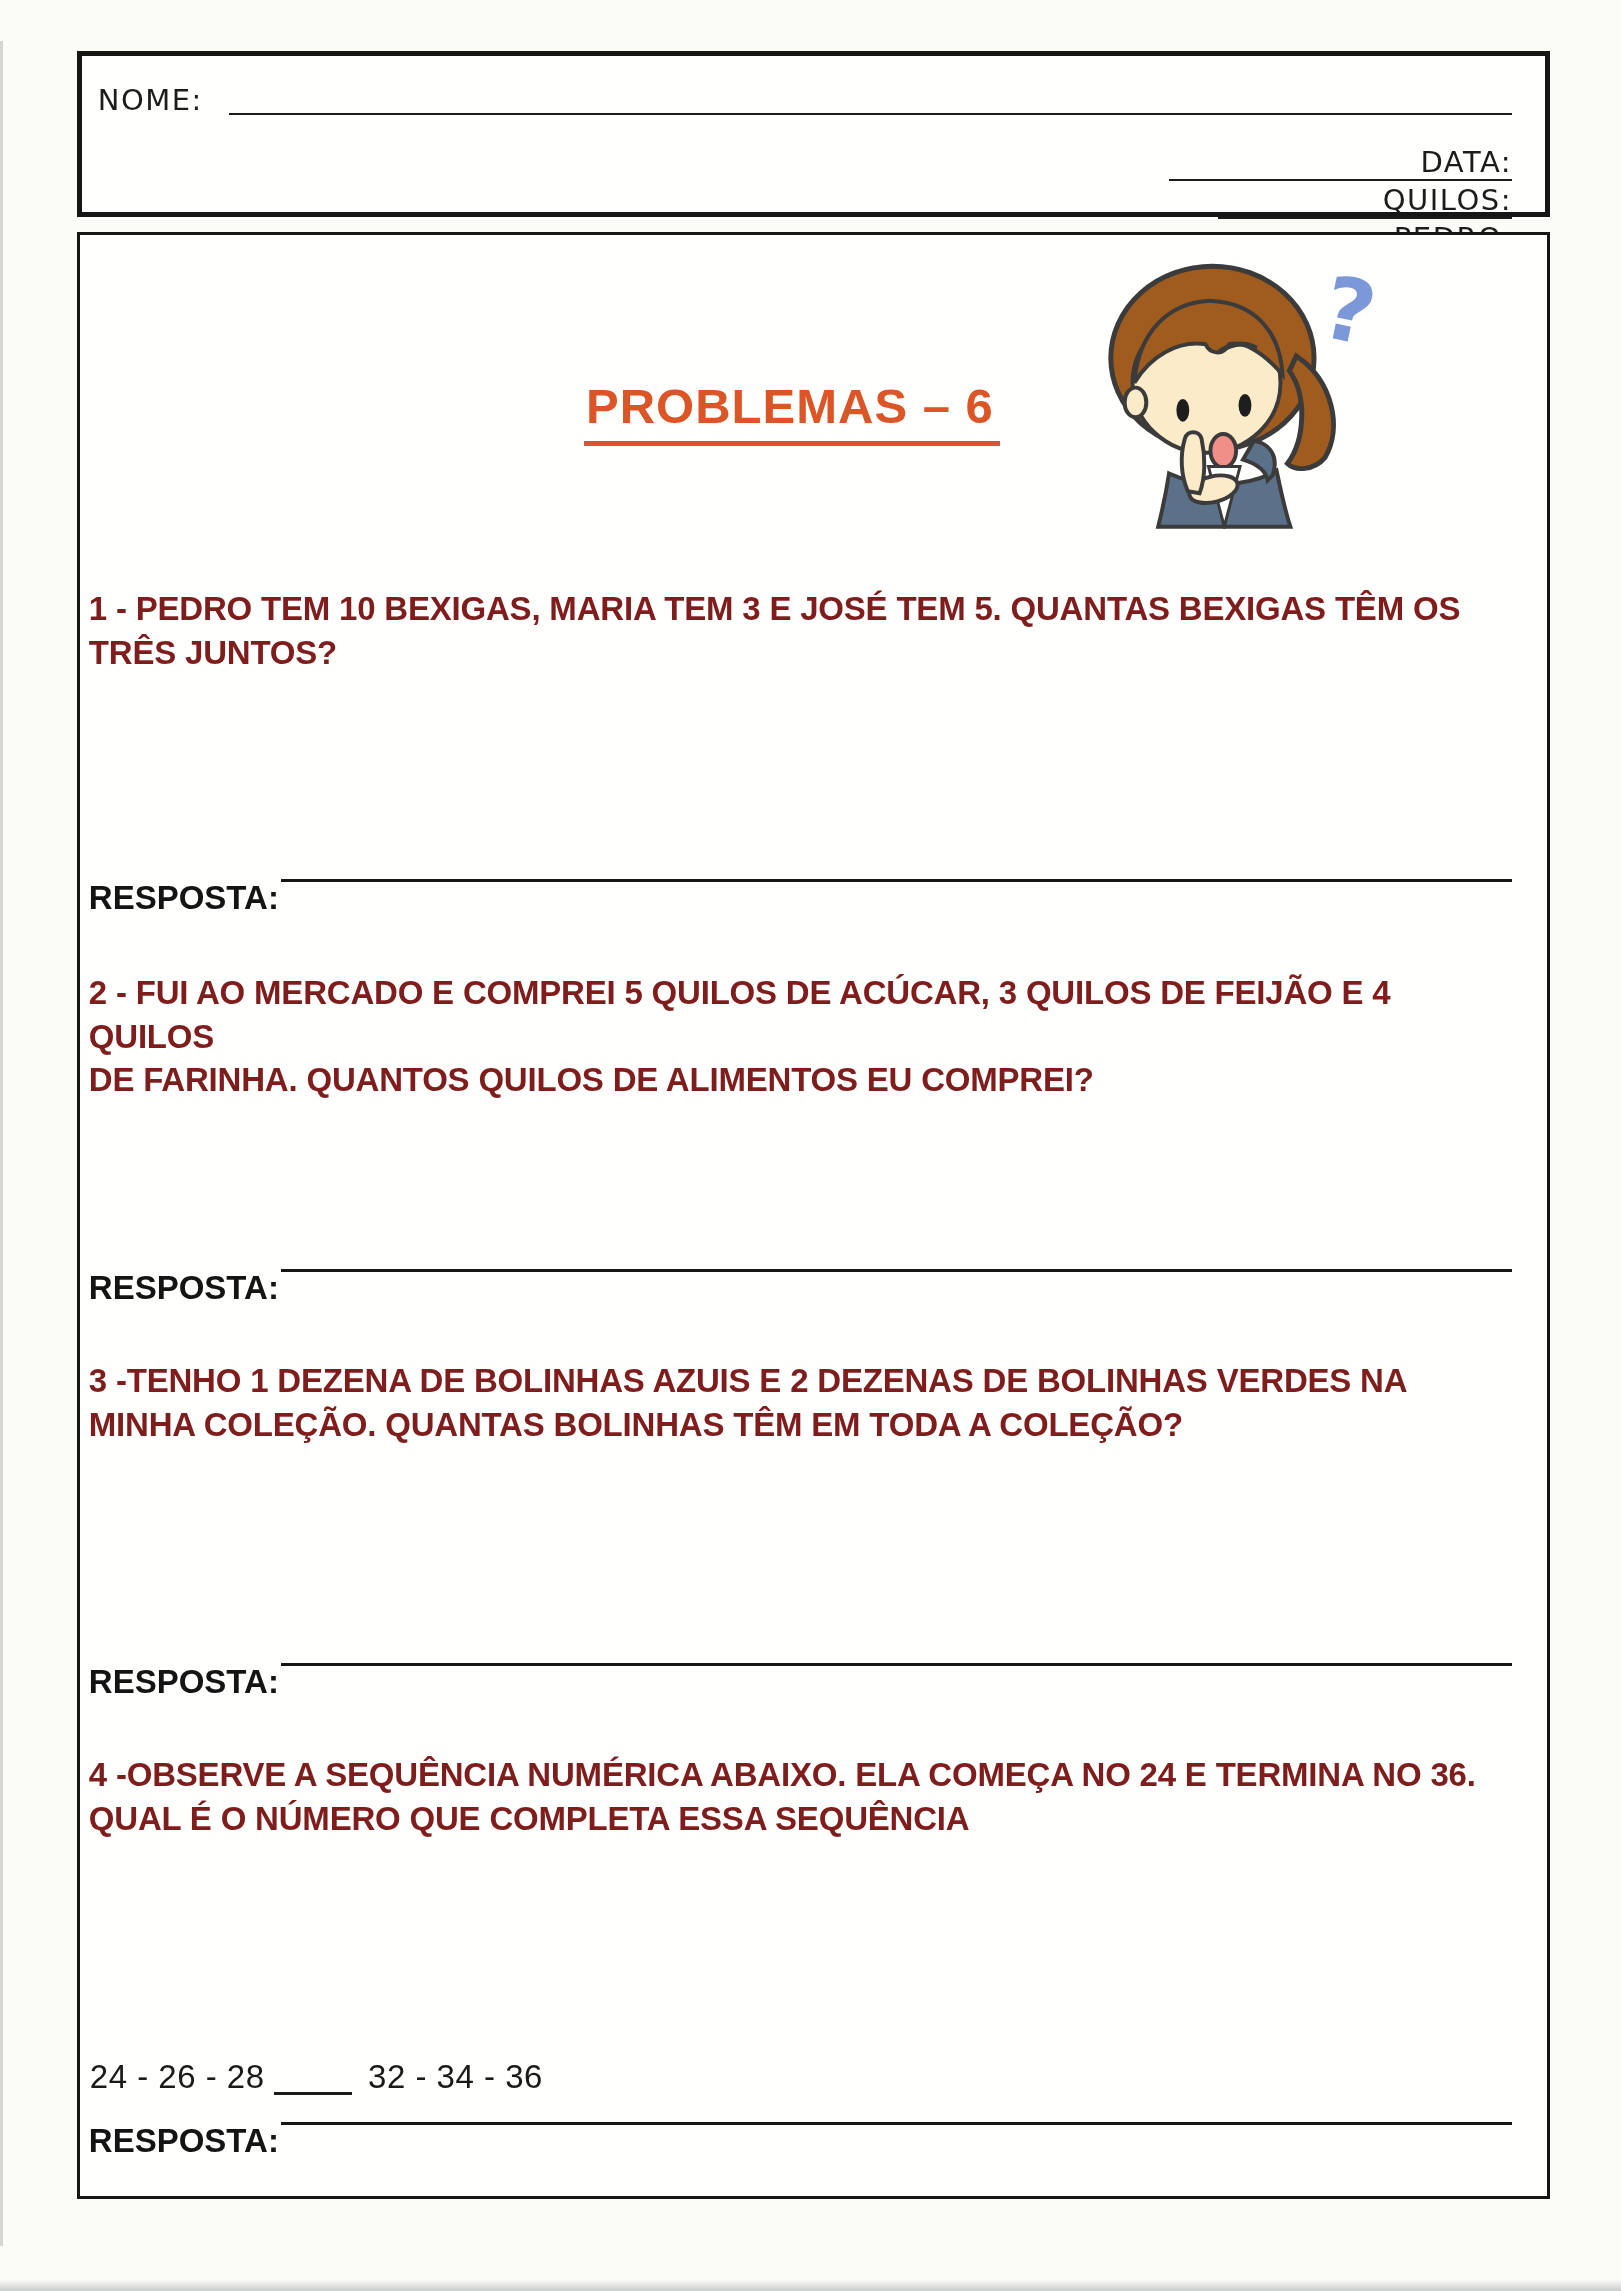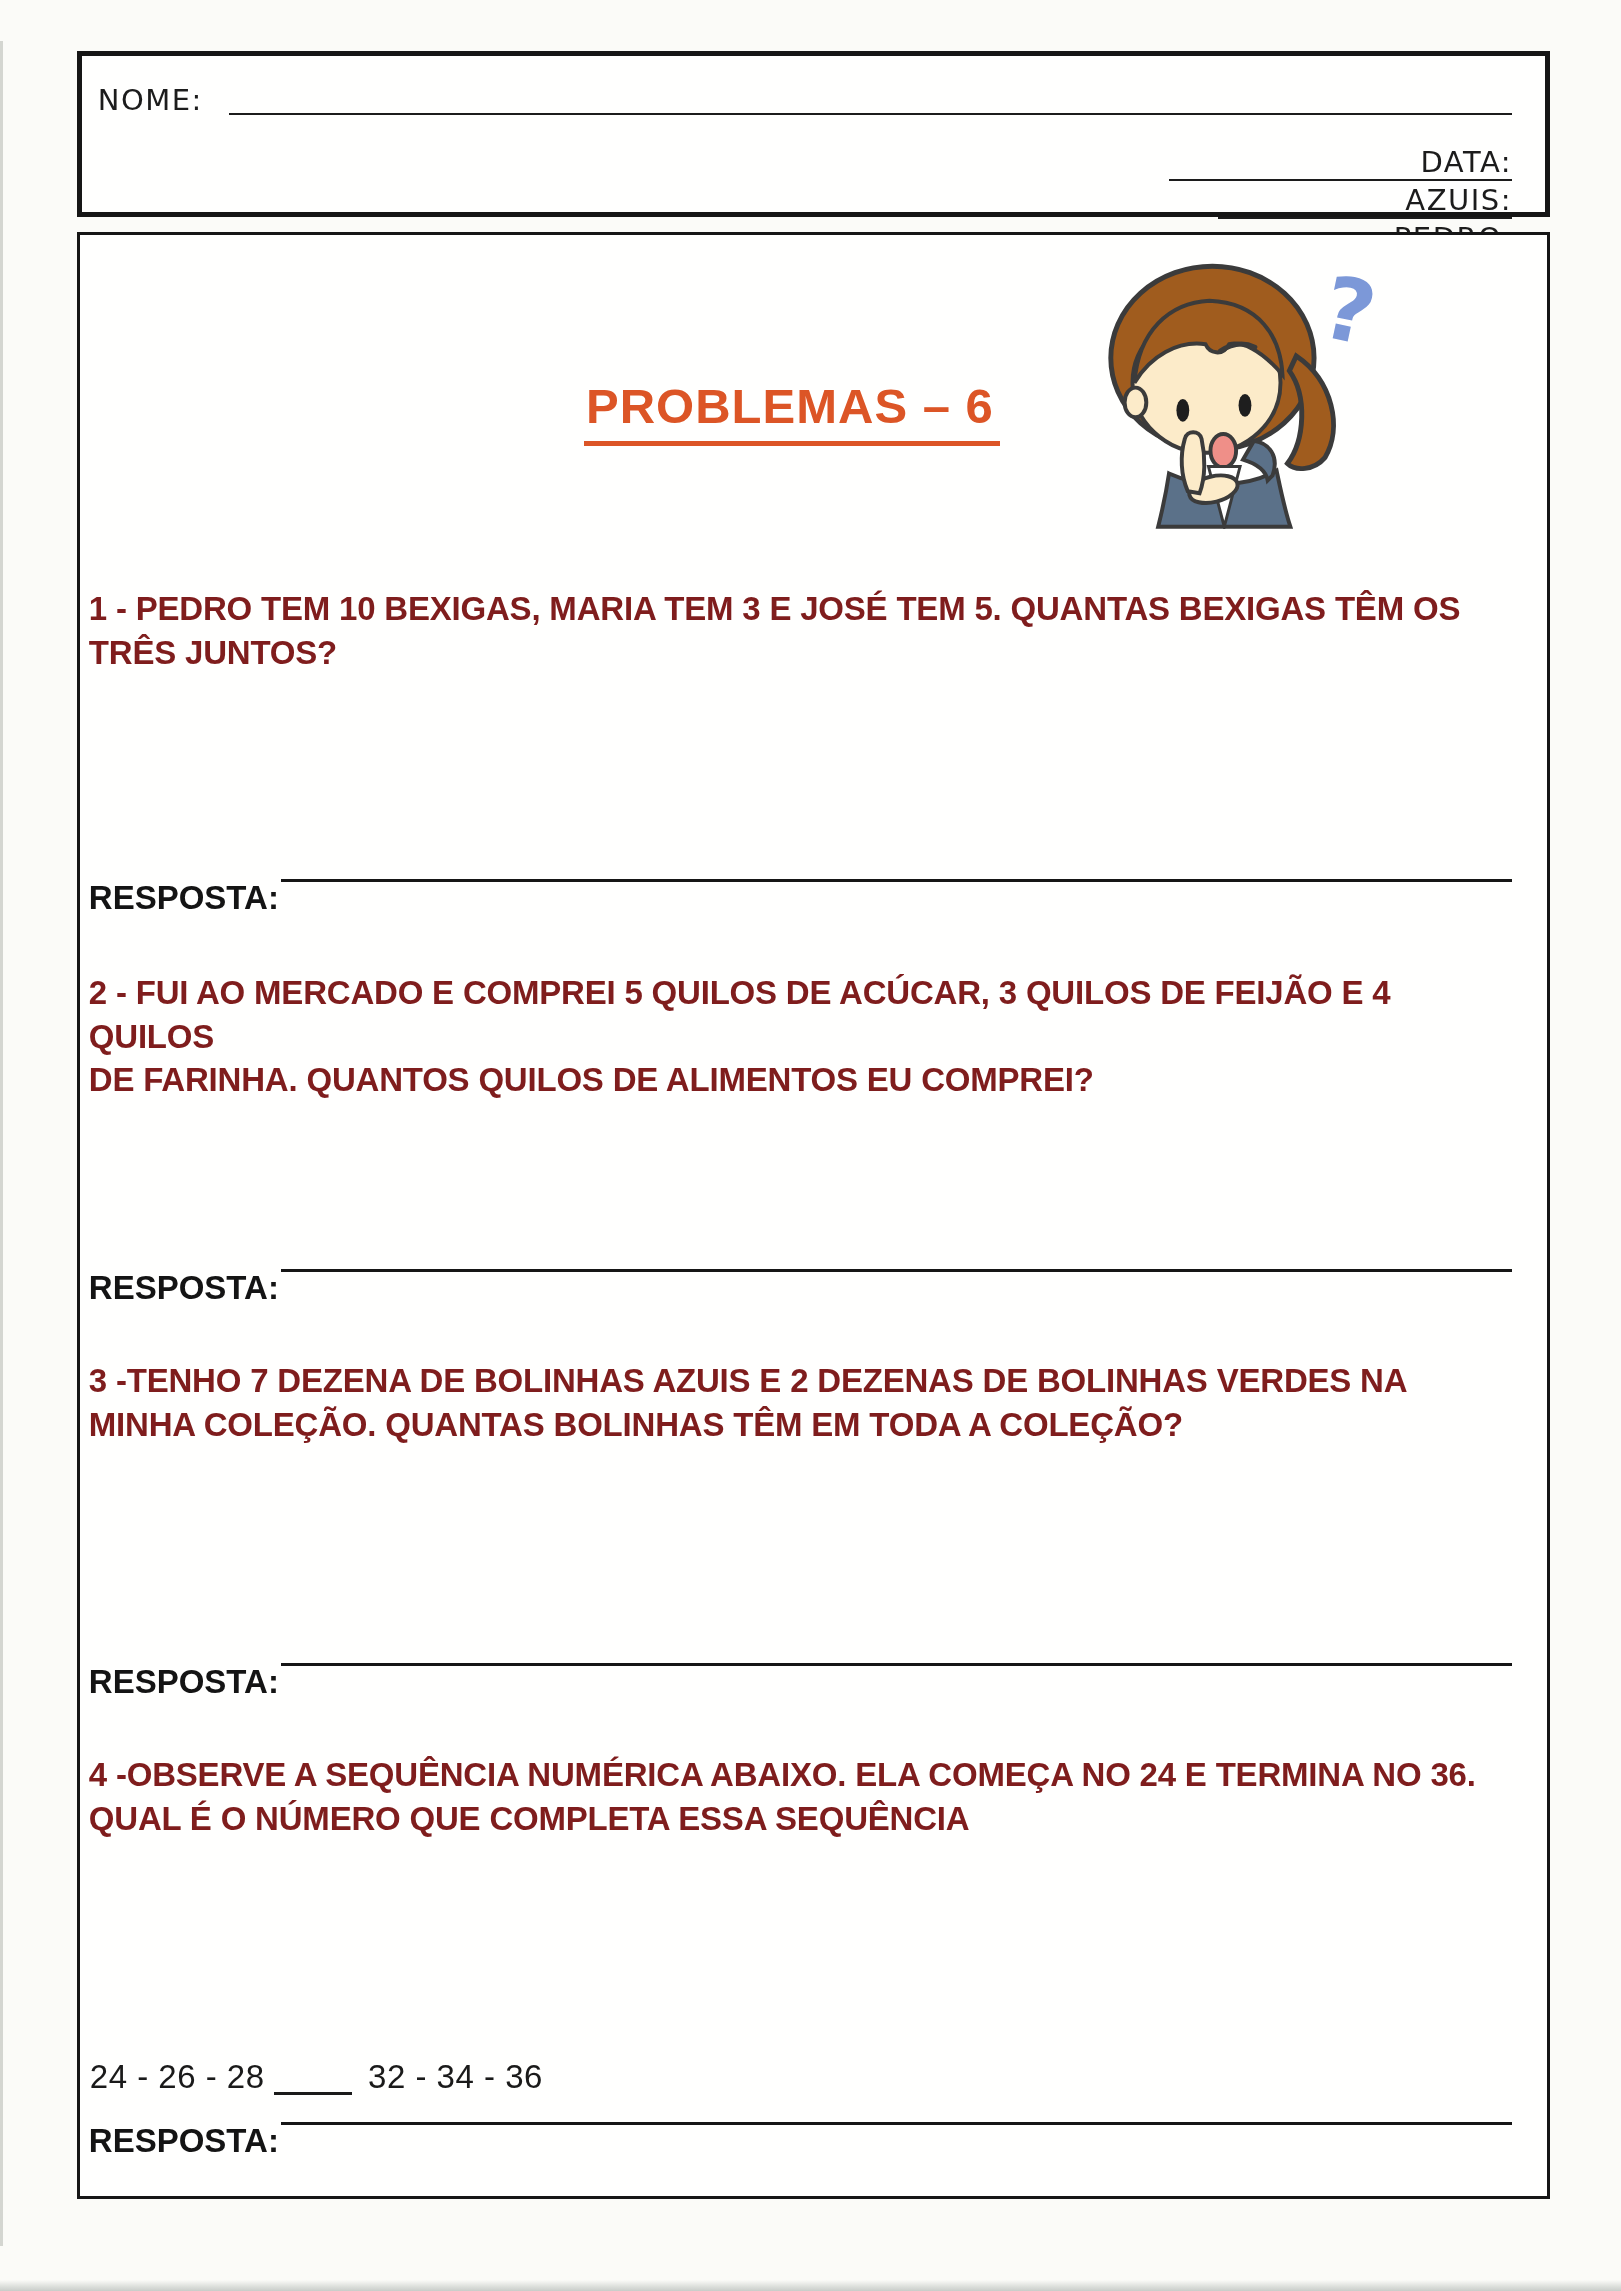--- a/index.html
+++ b/index.html
@@ -79,21 +79,21 @@
   <div class="scan-edge-left"></div>
 
   <div class="header-box">
     <div class="hrow row1">
       <span class="hlabel">NOME:</span>
       <span class="hline grow"></span>
     </div>
     <div class="hrow row2">
       <span class="hlabel">DATA:</span>
       <span class="hline w-date"></span>
-      <span class="hlabel">AZUIS:</span>
+      <span class="hlabel">QUILOS:</span>
       <span class="hline w-class"></span>
       <span class="sp"></span>
       <span class="hlabel">PEDRO.</span>
       <span class="hline grow"></span>
     </div>
   </div>
 
   <div class="worksheet-box">
 
     <div class="ws-title" id="ws-title" style="color: rgb(220, 85, 38);">PROBLEMAS – 6</div>
@@ -141,21 +141,21 @@
       <span class="answer-line"></span>
     </div>
 
     <div class="problem p2">2  - FUI AO MERCADO E COMPREI 5 QUILOS DE ACÚCAR, 3 QUILOS DE FEIJÃO E 4 QUILOS
 DE FARINHA. QUANTOS QUILOS DE ALIMENTOS EU COMPREI?</div>
     <div class="answer-row r2">
       <span>RESPOSTA:</span>
       <span class="answer-line"></span>
     </div>
 
-    <div class="problem p3">3  -TENHO 7 DEZENA DE BOLINHAS AZUIS E 2 DEZENAS DE BOLINHAS VERDES NA
+    <div class="problem p3">3  -TENHO 1 DEZENA DE BOLINHAS AZUIS E 2 DEZENAS DE BOLINHAS VERDES NA
 MINHA COLEÇÃO. QUANTAS BOLINHAS TÊM EM TODA A COLEÇÃO?</div>
     <div class="answer-row r3">
       <span>RESPOSTA:</span>
       <span class="answer-line"></span>
     </div>
 
     <div class="problem p4">4  -OBSERVE A SEQUÊNCIA NUMÉRICA ABAIXO. ELA COMEÇA NO 24 E TERMINA NO 36.
 QUAL É O NÚMERO QUE COMPLETA ESSA SEQUÊNCIA</div>
 
     <div class="sequence-row">

